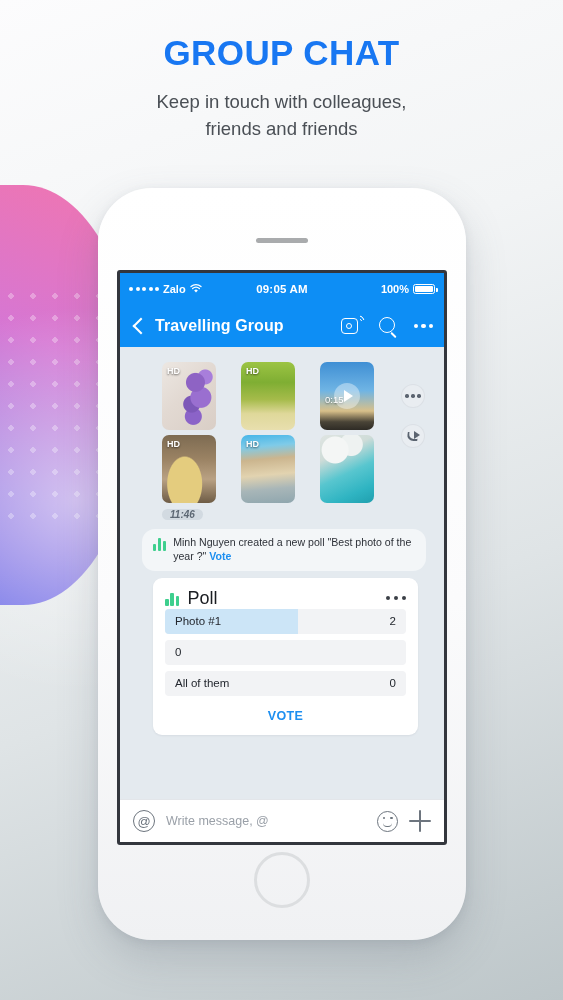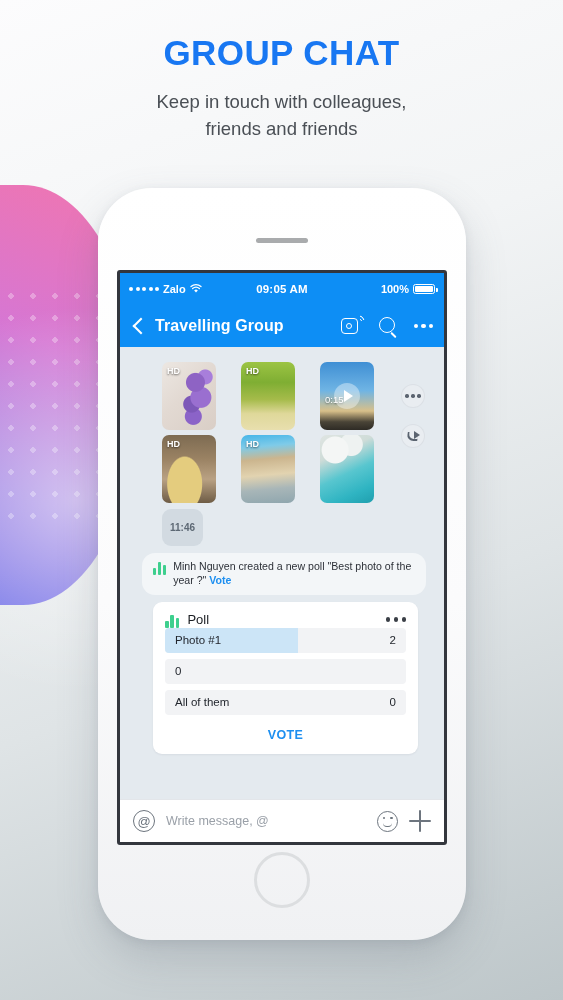--- a/index.html
+++ b/index.html
@@ -171,40 +171,40 @@
     border:2px solid #5b6470; border-top:none; border-right:none;
     border-radius:0 0 0 7px; transform:skewX(-6deg);
   }
   .share-arrow::after {
     content:""; position:absolute; right:0; top:0; width:0; height:0;
     border-left:6px solid #5b6470; border-top:4px solid transparent; border-bottom:4px solid transparent;
   }
 
   .timestamp {
     display:inline-block; margin:6px 0 0 32px; background:#d2dae1; color:#5d6874;
-    font-size:10px; font-weight:bold; padding:13px 8px; border-radius:9px;
+    font-size:10px; font-weight:bold; padding:0 8px; border-radius:9px;font-style:italic;
   }
 
   .syspill {
     display:flex; align-items:flex-start; gap:7px; background:#f3f6f8; border-radius:13px;
     padding:6px 13px 7px 11px; margin:7px 8px 0 12px;
   }
   .bars { display:flex; align-items:flex-end; gap:1.8px; height:14px; margin-top:2px; flex:none; }
   .bars i { width:3.2px; background:#3ecf8e; border-radius:1px; display:block; }
   .bars i:nth-child(1){ height:7px; } .bars i:nth-child(2){ height:13px; } .bars i:nth-child(3){ height:10px; }
   .sys-text { font-size:10.6px; color:#2d3138; line-height:1.35; }
   .sys-text .vote { color:#1d8ff0; font-weight:bold; }
 
   .pollcard {
     background:#fff; border-radius:9px; margin:7px 16px 0 23px; padding:10px 12px 4px 12px;
     box-shadow:0 1px 2px rgba(60,70,90,.08);
   }
   .poll-head { display:flex; align-items:center; gap:8px; }
   .poll-head .bars i { width:3.6px; }
-  .poll-title { font-size:13px; color:#1a1d22; flex:1; }
+  .poll-title { font-size:18px; color:#1a1d22; flex:1; }
   .poll-q { font-size:13px; font-weight:bold; color:#16181d; margin:9px 0 8px 0; }
   .opt {
     position:relative; background:#f2f3f5; border-radius:4px; height:25px;
     display:flex; align-items:center; padding:0 10px; margin-bottom:6px; overflow:hidden; cursor:pointer;
   }
   .opt .fill { position:absolute; left:0; top:0; bottom:0; background:#cce5f7; }
   .opt .lbl { position:relative; font-size:11.5px; color:#23272e; flex:1; }
   .opt .cnt { position:relative; font-size:11.5px; color:#23272e; }
   .vote-btn { text-align:center; color:#1d8ff0; font-weight:bold; font-size:12.5px; padding:7px 0 8px 0; cursor:pointer; letter-spacing:.4px; }
 

